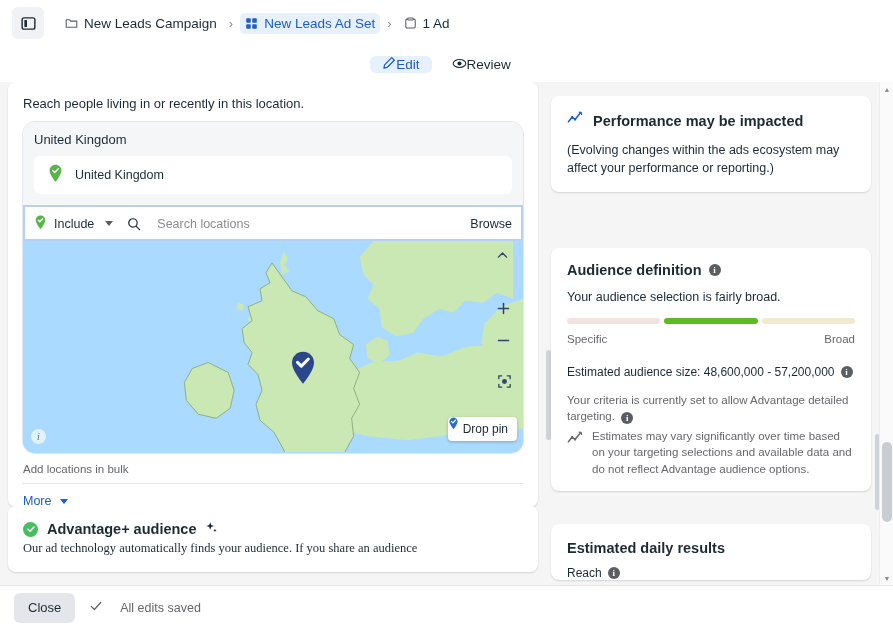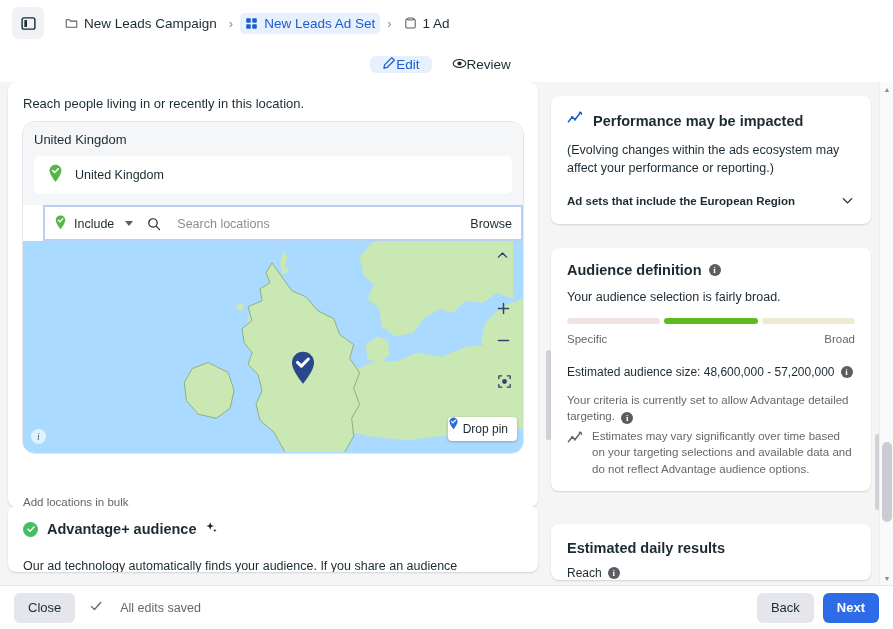--- a/index.html
+++ b/index.html
@@ -61,21 +61,21 @@
   
   .loc-card { position: relative; width: 530px; height: 425px; padding: 0; overflow: hidden; }
   .loc-lead { font-size: 13px; color: #1c2b33; padding: 14px 15px 10px 15px; }
   .loc-inner { margin: 0 14px; border: 1px solid #e4e6eb; border-radius: 13px; overflow: hidden; }
   .loc-group { background: #f5f6f7; padding: 10px 11px 11px 11px; }
   .loc-group-title { font-size: 13px; color: #1c2b33; margin-bottom: 9px; }
   .loc-chip { background: #fff; border-radius: 6px; height: 38px; display: flex; align-items: center;
               gap: 11px; padding: 0 13px; font-size: 12.5px; color: #1c2b33; }
   .searchbar { background: #fff; height: 36px; display: flex; align-items: center;
                padding: 0 11px; border-top: 1px solid #dfe3e8;
-               outline: 2px solid #b9d0f5; outline-offset: -2px; margin-left: 20px; }
+               outline: 2px solid #b9d0f5; outline-offset: -2px; }
   .inc { display: flex; align-items: center; gap: 7px; font-size: 12.5px; color: #1c2b33; cursor: pointer; }
   .caret { width: 0; height: 0; border-left: 4px solid transparent; border-right: 4px solid transparent;
            border-top: 5px solid #5a5d61; margin-left: 4px; }
   .srch-input { flex: 1 1 auto; border: none; outline: none; font-size: 12.5px;
                 color: #1c2b33; margin-left: 16px; font-family: "Liberation Sans", sans-serif; }
   .srch-input::placeholder { color: #8a8d91; }
   .browse { font-size: 12.5px; color: #1c2b33; cursor: pointer; }
 
   
   .map { position: relative; height: 212px; background: #aadaff; overflow: hidden; }
@@ -84,32 +84,32 @@
              justify-content: center; color: #31456a; cursor: pointer; }
   .pin-marker { position: absolute; cursor: pointer; }
   .droppin { position: absolute; right: 6px; bottom: 12px; background: #fff; border-radius: 4px;
              height: 24px; display: flex; align-items: center; gap: 6px; padding: 0 9px;
              font-size: 12px; color: #1c2b33; box-shadow: 0 1px 3px rgba(0,0,0,.25); cursor: pointer; }
   .mapinfo { position: absolute; left: 8px; bottom: 9px; width: 15px; height: 15px;
              border-radius: 50%; background: rgba(255,255,255,.65); color: #5a6472;
              font-size: 10px; display: flex; align-items: center; justify-content: center;
              font-style: italic; font-family: "Liberation Serif", serif; cursor: pointer; }
 
-  .bulk { font-size: 11.5px; color: #65676b; padding: 9px 15px 0 15px; margin-top: 33px; }
+  .bulk { font-size: 11.5px; color: #65676b; padding: 9px 15px 0 15px; }
   .hr { height: 1px; background: #e4e6eb; margin: 8px 14px 0 14px; }
   .more-link { font-size: 12.5px; color: #1c5ccc; padding: 10px 15px 0 15px;
                display: inline-flex; align-items: center; gap: 5px; cursor: pointer; }
   .more-link .caret { border-top-color: #1c5ccc; }
 
   
   .adv-card { position: absolute; top: 424px; left: 0; width: 530px; height: 66px;
               padding: 14px 15px; overflow: hidden; }
   .adv-head { display: flex; align-items: center; gap: 9px; }
   .adv-title { font-size: 14.5px; font-weight: bold; color: #1c2b33; }
-  .adv-body { font-size: 12.5px; color: #1c2b33; margin-top: 20px; line-height: 1.35; }
+  .adv-body { font-size: 12.5px; color: #1c2b33; margin-top: 2px; line-height: 1.35; font-family: Liberation Serif, serif; }
   .check-green { width: 15px; height: 15px; border-radius: 50%; background: #45bd62;
                  display: flex; align-items: center; justify-content: center; }
 
   
   .rcard { padding: 14px 16px; }
   .perf-card { position: absolute; top: 14px; left: 0; width: 320px; }
   .perf-title-row { display: flex; align-items: center; gap: 9px; }
   .perf-title { font-size: 14.5px; font-weight: bold; }
   .perf-body { font-size: 12.5px; color: #1c2b33; margin-top: 11px; line-height: 1.42; }
   .perf-exp { display: flex; align-items: center; justify-content: space-between;
@@ -378,28 +378,20 @@
             <svg width="17" height="17" viewBox="0 0 18 18">
               <path d="M1.5 12.5l4-5 3 2.6 5.5-7" fill="none" stroke="#1c5ccc" stroke-width="1.6" stroke-linecap="round" stroke-linejoin="round"></path>
               <circle cx="5.5" cy="7.5" r="1.2" fill="#1c5ccc"></circle>
               <circle cx="8.5" cy="10.1" r="1.2" fill="#1c5ccc"></circle>
               <path d="M13 2.2l1.9.5.5 1.9" fill="none" stroke="#1c5ccc" stroke-width="1.4" stroke-linecap="round"></path>
             </svg>
           </span>
           <span class="perf-title">Performance may be impacted</span>
         </div>
         <div class="perf-body">(Evolving changes within the ads ecosystem may affect your performance or reporting.)</div>
-        <div class="perf-exp">
-          <span>Ad sets that include the European Region</span>
-          <span>
-            <svg width="15" height="15" viewBox="0 0 16 16">
-                <path d="M3.5 6l4.5 4.5L12.5 6" fill="none" stroke="#1c2b33" stroke-width="1.4" stroke-linecap="round" stroke-linejoin="round"></path>
-              </svg>
-          </span>
-        </div>
       </div>
 
       <div class="card rcard aud-card">
         <div class="aud-title">
           <span>Audience definition</span>
           <span class="ibadge">i</span>
         </div>
         <div class="aud-sub">Your audience selection is fairly broad.</div>
 
         <div class="meter">
@@ -457,18 +449,14 @@
     <button class="btn btn-grey">Close</button>
     <div class="saved">
       <span>
         <svg width="14" height="14" viewBox="0 0 16 16">
             <path d="M2.6 8.4l3.6 3.6 7.2-8" fill="none" stroke="#65676b" stroke-width="1.5" stroke-linecap="round" stroke-linejoin="round"></path>
           </svg>
       </span>
       <span>All edits saved</span>
     </div>
     <div class="spacer"></div>
-    <div class="fbtns">
-      <button class="btn btn-grey">Back</button>
-      <button class="btn btn-blue">Next</button>
-    </div>
   </div>
 </div>
 
 </body></html>

